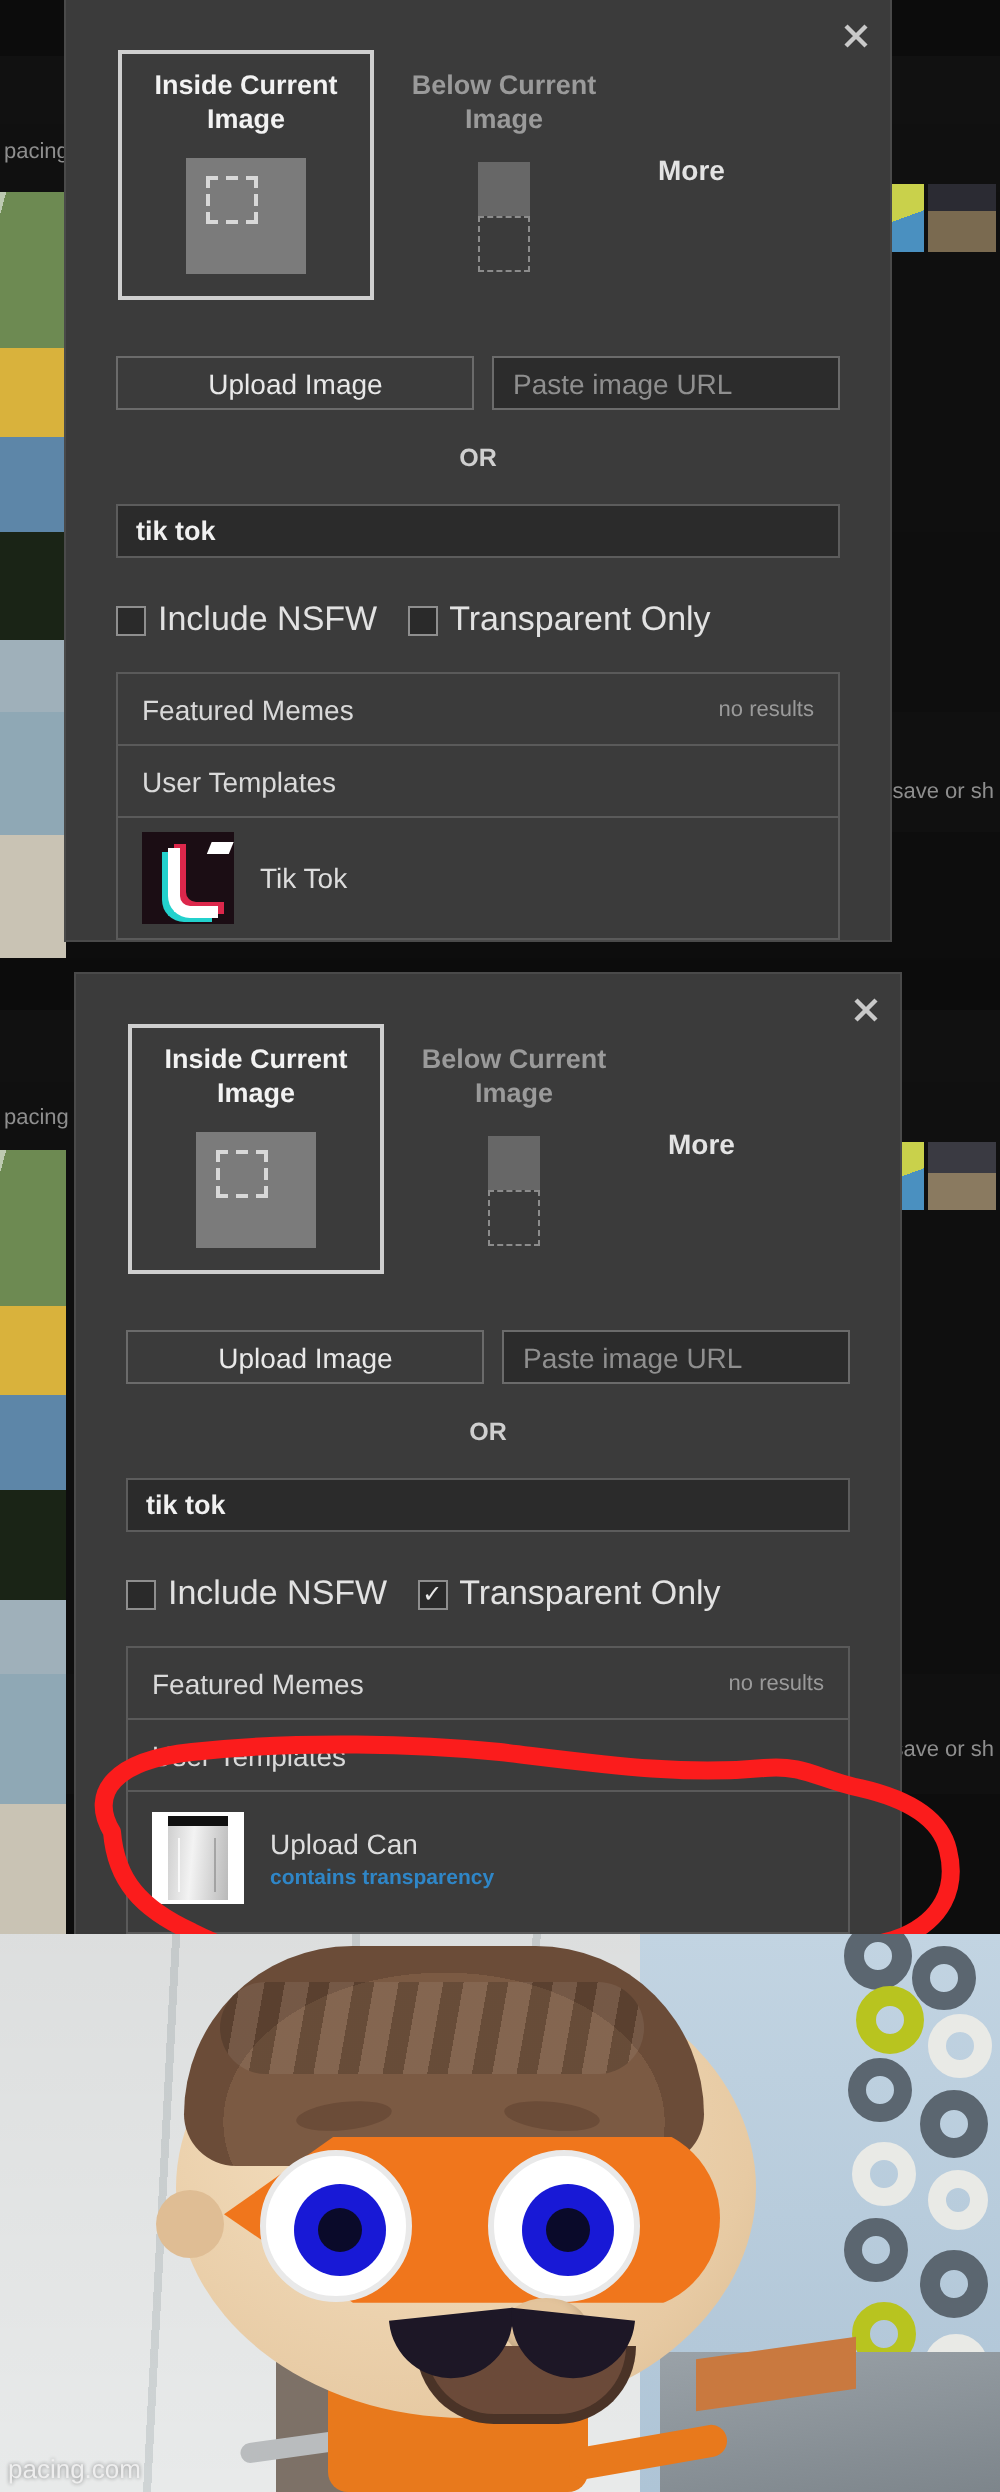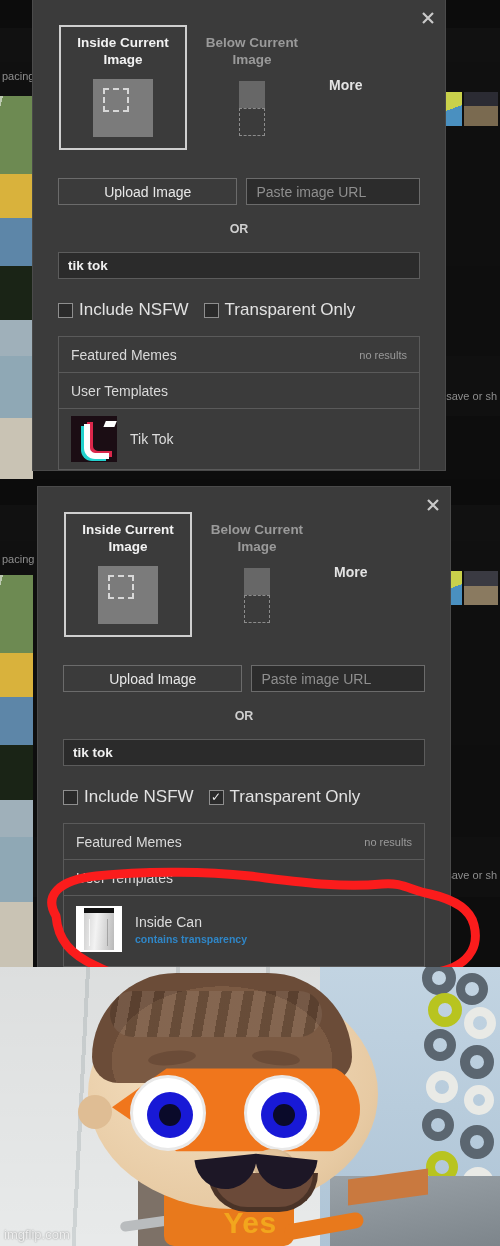--- a/index.html
+++ b/index.html
@@ -360,21 +360,21 @@
       </div>
       <div class="res-row">
         <span class="rl">User Templates</span>
         <span class="rr"></span>
       </div>
       <div class="res-item" style="padding-top:10px;">
         <span class="thumb-trash">
             <span class="can"></span>
           </span>
         <span class="txt">
-          <span class="nm" style="display:block;">Inside Can</span>
+          <span class="nm" style="display:block;">Upload Can</span>
           <span class="sub" style="display:block;">contains transparency</span>
         </span>
       </div>
     </div>
   </div>
 </div>
 
 <svg class="annot" viewBox="0 0 500 1246">
   <path d="M56 916 C44 896, 58 880, 96 876 C150 870, 210 872, 250 876
            C300 882, 340 888, 382 884 C402 882, 410 890, 430 894
@@ -419,16 +419,15 @@
       </div>
     <div class="eye" style="left:244px;top:108px;">
         <span class="iris"></span>
       </div>
     <div class="nose"></div>
     <div class="mouth"></div>
     <div class="stache">
         <b></b>
         <i></i>
       </div>
-    <div class="meme-caption">Yes</div>
-    <div class="watermark">imgflip.com</div>
+    <div class="watermark">pacing.com</div>
   </div>
 </div>
 
 </body></html>

